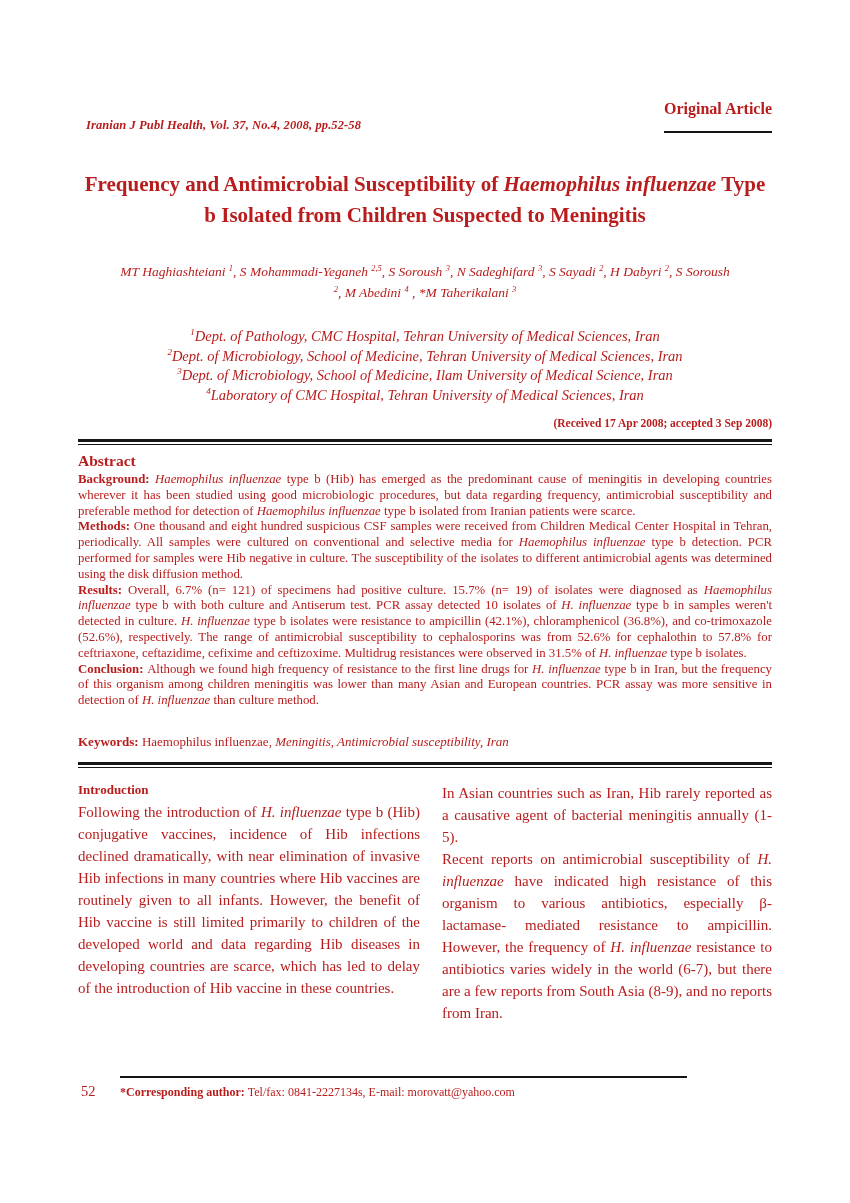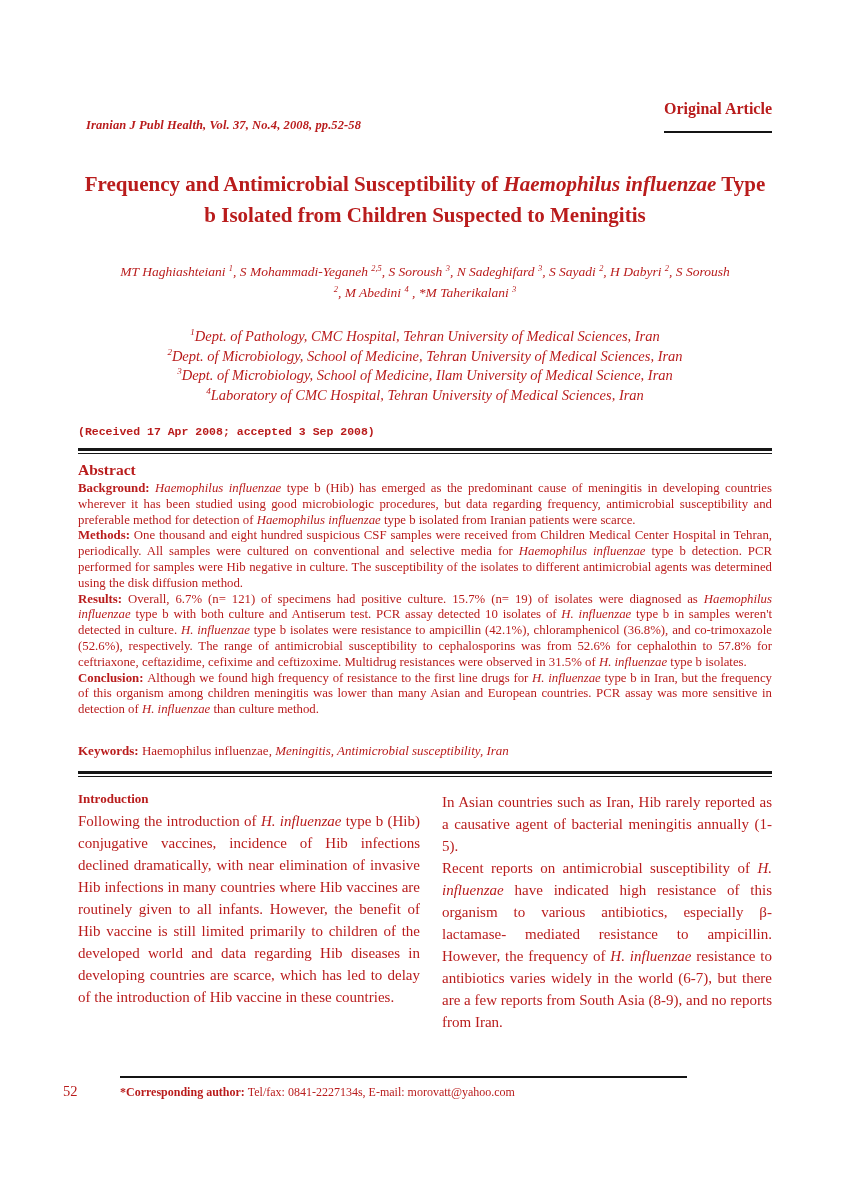--- a/index.html
+++ b/index.html
@@ -17,41 +17,41 @@
   .header-row{display:flex;justify-content:space-between;align-items:flex-end;margin-top:100px;}
   .journal-line{font-size:12.5px;font-weight:bold;font-style:italic;padding-left:8px;letter-spacing:.1px;}
   .article-type{font-size:16px;font-weight:bold;border-bottom:2px solid #141414;padding-bottom:13px;}
   
   .article-title{margin-top:36px;text-align:center;font-size:21px;font-weight:bold;line-height:31px;padding:0 4px;}
   
   .authors-line{margin:30px auto 0;max-width:610px;text-align:center;font-size:13.5px;font-weight:normal;font-style:italic;line-height:21px;}
   
   .affiliations{margin-top:24px;text-align:center;font-style:italic;font-size:14.5px;line-height:19.5px;}
   
-  .received-line{margin-top:20px;text-align:left;font-size:11.5px;font-weight:bold;font-family:Liberation Mono, monospace;}
+  .received-line{margin-top:12px;text-align:right;font-size:11.5px;font-weight:bold;}
   
   .rule-double{margin-top:10px;border-top:3px solid #161616;border-bottom:1.5px solid #161616;height:2px;}
   
   .abstract-heading{margin-top:7px;font-size:15.5px;font-weight:bold;}
   .abstract-body{margin-top:2px;font-size:12.8px;line-height:15.8px;text-align:justify;}
   .abs-para{margin:0;}
   
   .keywords-line{margin-top:25px;font-size:13px;}
   .rule-keywords{margin-top:12px;}
   
   .columns{display:flex;gap:22px;margin-top:14px;}
   .col-left{width:342px;}
   .col-right{width:330px;}
   .intro-heading{font-size:13px;font-weight:bold;margin:0 0 3px 0;}
   .body-col{font-size:15px;line-height:22px;text-align:justify;}
   .col-para{margin:0;}
   
   .footer{position:absolute;left:0;top:1076px;width:850px;height:40px;}
   .footer-rule{position:absolute;left:120px;top:0;width:567px;border-top:2px solid #141414;}
-  .page-number{position:absolute;left:63px;top:7px;font-size:14.5px;text-align:right;}
+  .page-number{position:absolute;left:81px;top:7px;font-size:14.5px;text-align:right;}
   .corresponding-line{position:absolute;left:120px;top:9px;font-size:12px;}
   
   .seg-b{font-weight:bold;}
   .seg-i{font-style:italic;}
   .seg-sup{font-size:.62em;vertical-align:super;line-height:0;}
 </style>
 </head>
 <body>
 
 <div class="page">

